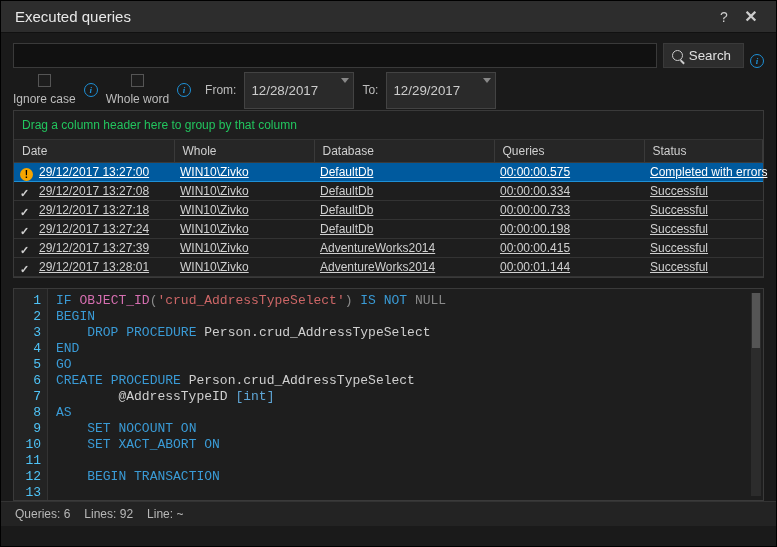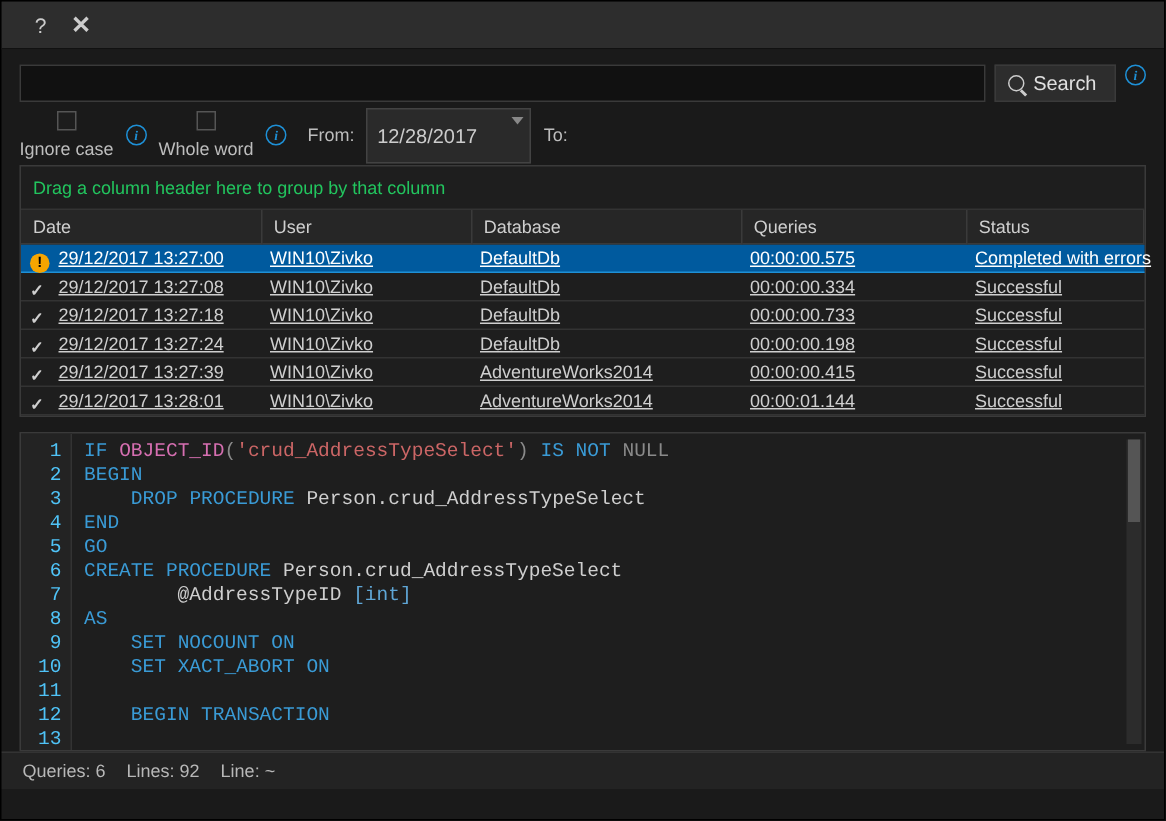--- a/index.html
+++ b/index.html
@@ -18,21 +18,21 @@
   align-items: center;
   padding: 0 10px 0 14px;
   border-bottom: 1px solid #111;
 }
 .titlebar .title { font-size: 15px; color: #e8e8e8; flex: 1; }
 .titlebar .help { width: 24px; text-align: center; color: #ccc; font-size: 14px; cursor: pointer; }
 .titlebar .close { width: 30px; text-align: center; color: #ccc; font-size: 16px; font-weight: bold; cursor: pointer; }
 .content { padding: 10px 12px 0 12px; }
 .searchbar {
   display: flex;
-  align-items: flex-start;
+  align-items: flex-end;
   gap: 6px;
   margin-bottom: 8px;
 }
 .search-input {
   flex: 1;
   background: #111;
   border: 1px solid #3a3a3a;
   height: 25px;
   color: #ccc;
   padding: 0 6px;
@@ -170,20 +170,21 @@
 }
 .scrollbar { position:absolute; right:2px; top:4px; bottom:4px; width:10px; background:#2c2c2c;}
 .thumb { position:absolute; left:1px; right:1px; top:0; height:55px; background:#555;}
 .mag{display:inline-block;width:11px;height:11px;border:1.5px solid #ccc;border-radius:50%;position:relative;}
 .mag::after{content:"";position:absolute;width:5px;height:1.5px;background:#ccc;bottom:-2px;right:-3px;transform:rotate(45deg);}
 </style>
 </head>
 <body>
 
 <div class="titlebar">
+  <div class="title">Executed queries</div>
   <div class="help">?</div>
   <div class="close">✕</div>
 </div>
 
 <div class="content">
 
   <div class="searchbar">
     <input class="search-input" value="" style="">
     <button class="search-btn">
       <span class="mag"></span>
@@ -199,36 +200,37 @@
       </label>
     <span class="info-icon">i</span>
     <label>
         <span class="checkbox"></span>
         <span>Whole word</span>
       </label>
     <span class="info-icon">i</span>
     <span style="margin-left:6px">From:</span>
     <span class="date-wrap"><input class="date-input" value="12/28/2017" style=""><span class="dd"></span></span>
     <span>To:</span>
+    <span class="date-wrap"><input class="date-input" value="12/29/2017" style=""><span class="dd"></span></span>
   </div>
 
   <div class="grid-wrap">
     <div class="group-hint">Drag a column header here to group by that column</div>
     <table class="grid">
       <colgroup>
           <col style="width:160px">
           <col style="width:140px">
           <col style="width:180px">
           <col style="width:150px">
           <col>
         </colgroup>
       <thead>
           <tr id="grid-head">
             <th>Date</th>
-            <th>User</th>
+            <th>Whole</th>
             <th>Database</th>
             <th>Queries</th>
             <th>Status</th>
           </tr>
         </thead>
       <tbody id="grid-body">
           <tr class="selected">
             <td><span class="row-icon"><span class="icon-warn">!</span></span><span>29/12/2017 13:27:00</span></td>
             <td>WIN10\Zivko</td>
             <td>DefaultDb</td>

